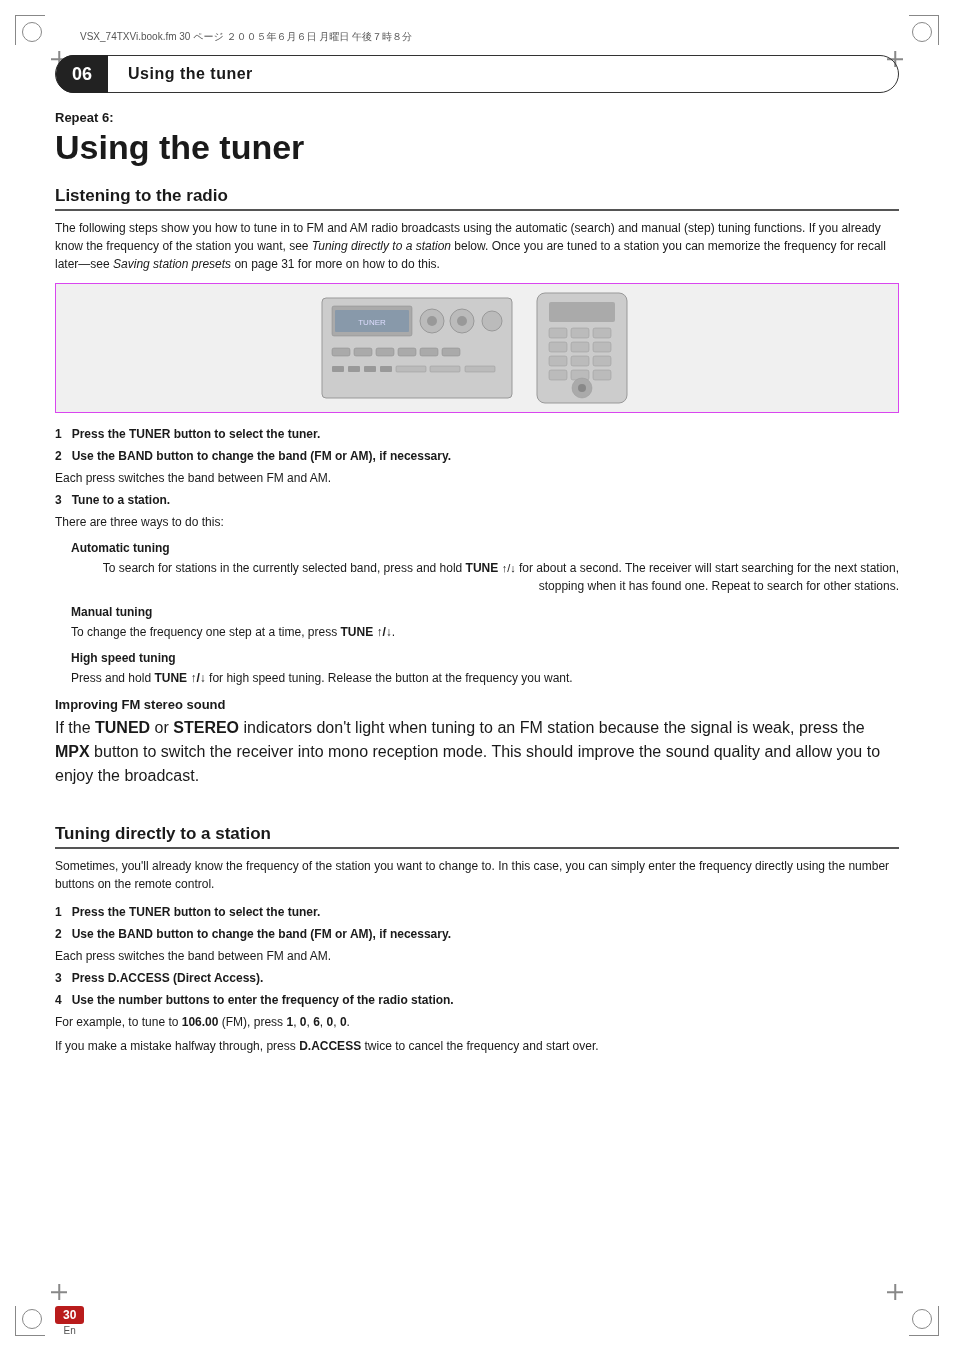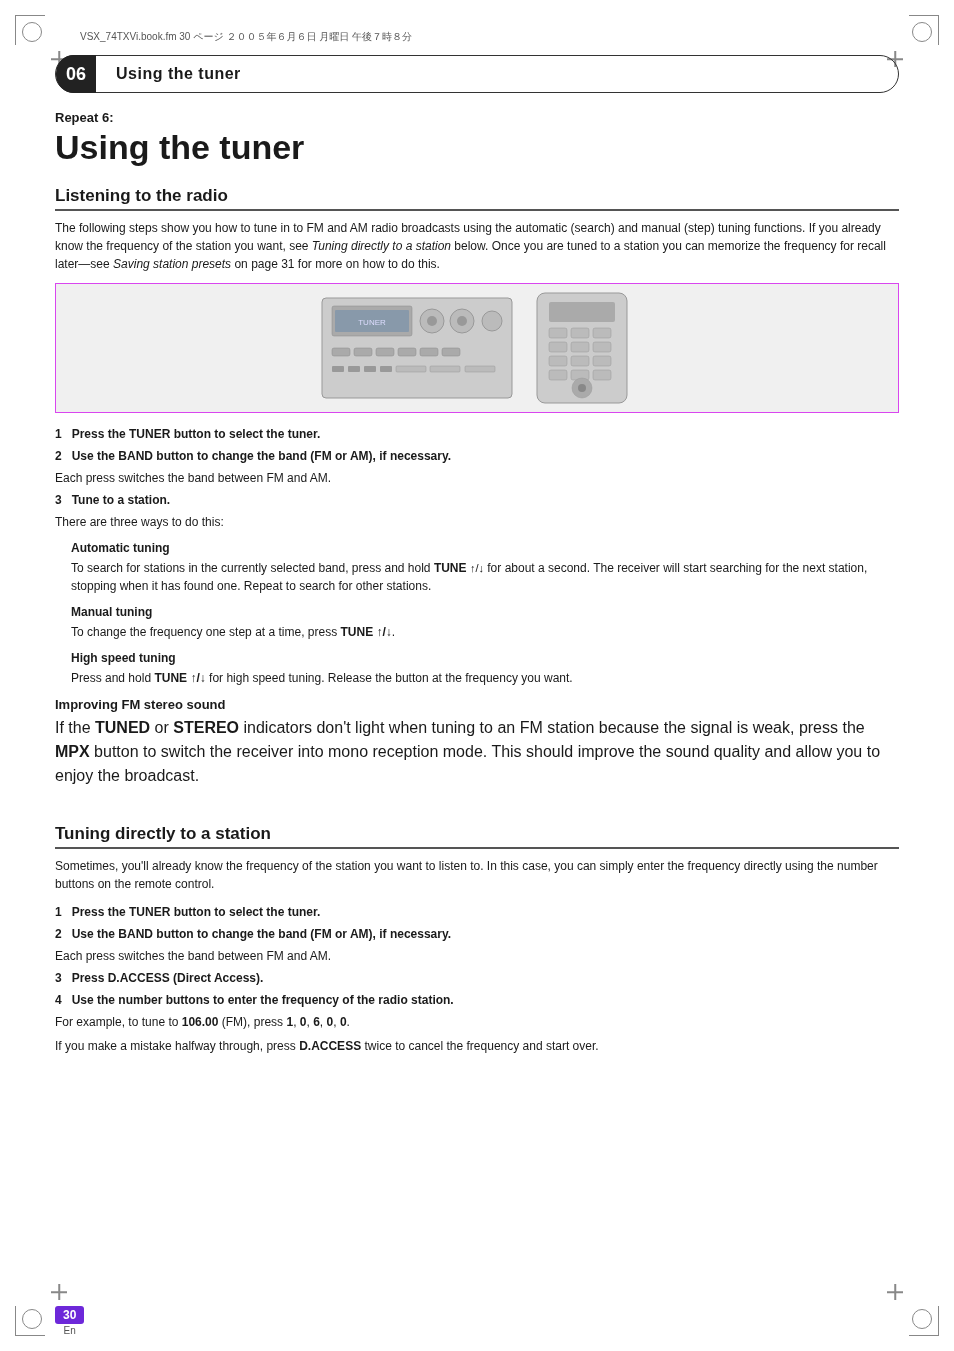--- a/index.html
+++ b/index.html
@@ -65,21 +65,21 @@
       height: 38px;
       display: flex;
       align-items: center;
       border: 1.5px solid #333;
       border-radius: 20px;
     }
 
     .chapter-num {
       background: #222;
       color: #fff;
-      width: 40px;
+      width: 52px;
       height: 38px;
       display: flex;
       align-items: center;
       justify-content: center;
       font-size: 18px;
       font-weight: bold;
       border-radius: 18px 0 0 18px;
       flex-shrink: 0;
     }
 
@@ -198,21 +198,21 @@
 
     
     .page-number {
       position: absolute;
       bottom: 15px;
       left: 55px;
     }
 
     .page-num-box {
       display: inline-block;
-      background: #6d28d9;
+      background: #b91c1c;
       color: #fff;
       font-size: 12px;
       font-weight: bold;
       padding: 2px 8px;
       border-radius: 3px;
     }
 
     .page-lang {
       font-size: 10px;
       color: #555;
@@ -326,21 +326,21 @@
         <p style="font-size:12px; margin-left:0; margin-bottom:4px;">Each press switches the band between FM and AM.</p>
       </div>
 
       <div>
         <p class="step"><span class="step-num">3&nbsp;&nbsp;&nbsp;Tune to a station.</span></p>
         <p style="font-size:12px; margin-bottom:6px;">There are three ways to do this:</p>
       </div>
 
       <div style="margin-left: 16px;">
         <p class="sub-subsection-heading">Automatic tuning</p>
-        <p style="font-size:12px; line-height:1.5; margin-bottom:6px;">To search for stations in the currently selected band, press and hold <strong>TUNE</strong> <span class="inline-arrow">↑/↓</span> for about a second. The receiver will start searching for the next station, stopping when it has found one. Repeat to search for other stations.</p>
+        <p style="font-size:12px; line-height:1.5; margin-bottom:6px;text-align:right;">To search for stations in the currently selected band, press and hold <strong>TUNE</strong> <span class="inline-arrow">↑/↓</span> for about a second. The receiver will start searching for the next station, stopping when it has found one. Repeat to search for other stations.</p>
       </div>
 
       <div style="margin-left: 16px;">
         <p class="sub-subsection-heading">Manual tuning</p>
         <p style="font-size:12px; line-height:1.5; margin-bottom:6px;">To change the frequency one step at a time, press <strong>TUNE</strong> <span class="tuning-symbol">↑/↓</span>.</p>
       </div>
 
       <div style="margin-left: 16px;">
         <p class="sub-subsection-heading">High speed tuning</p>
         <p style="font-size:12px; line-height:1.5; margin-bottom:10px;">Press and hold <strong>TUNE</strong> <span class="tuning-symbol">↑/↓</span> for high speed tuning. Release the button at the frequency you want.</p>
@@ -348,21 +348,21 @@
 
       <div>
         <div class="subsection-heading">Improving FM stereo sound</div>
         <p style="font-size:16px; line-height:1.5;">If the <strong>TUNED</strong> or <strong>STEREO</strong> indicators don't light when tuning to an FM station because the signal is weak, press the <strong>MPX</strong> button to switch the receiver into mono reception mode. This should improve the sound quality and allow you to enjoy the broadcast.</p>
       </div>
     </div>
 
     <div class="col-right">
       <div class="section-heading">Tuning directly to a station</div>
 
-      <p style="font-size:12px; line-height:1.5; margin-bottom:10px;">Sometimes, you'll already know the frequency of the station you want to listen to. In this case, you can simply enter the frequency directly using the number buttons on the remote control.</p>
+      <p style="font-size:12px; line-height:1.5; margin-bottom:10px;">Sometimes, you'll already know the frequency of the station you want to change to. In this case, you can simply enter the frequency directly using the number buttons on the remote control.</p>
 
       <div>
         <p class="step"><span class="step-num">1&nbsp;&nbsp;&nbsp;Press the TUNER button to select the tuner.</span></p>
       </div>
 
       <div>
         <p class="step"><span class="step-num">2&nbsp;&nbsp;&nbsp;Use the BAND button to change the band (FM or AM), if necessary.</span></p>
         <p style="font-size:12px; margin-bottom:4px;">Each press switches the band between FM and AM.</p>
       </div>
 

